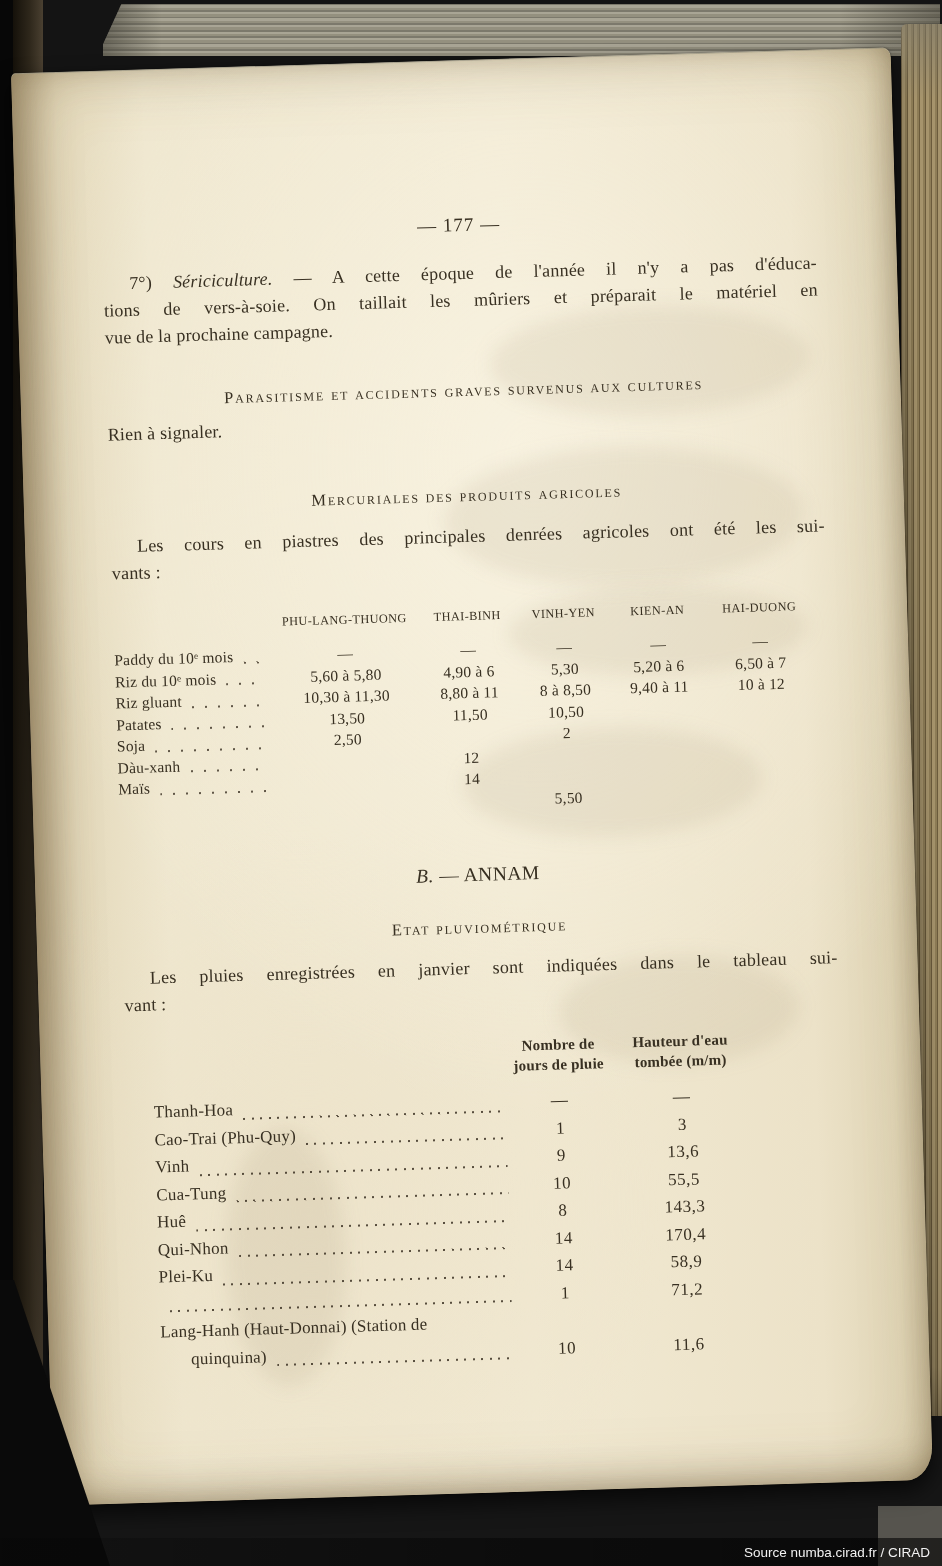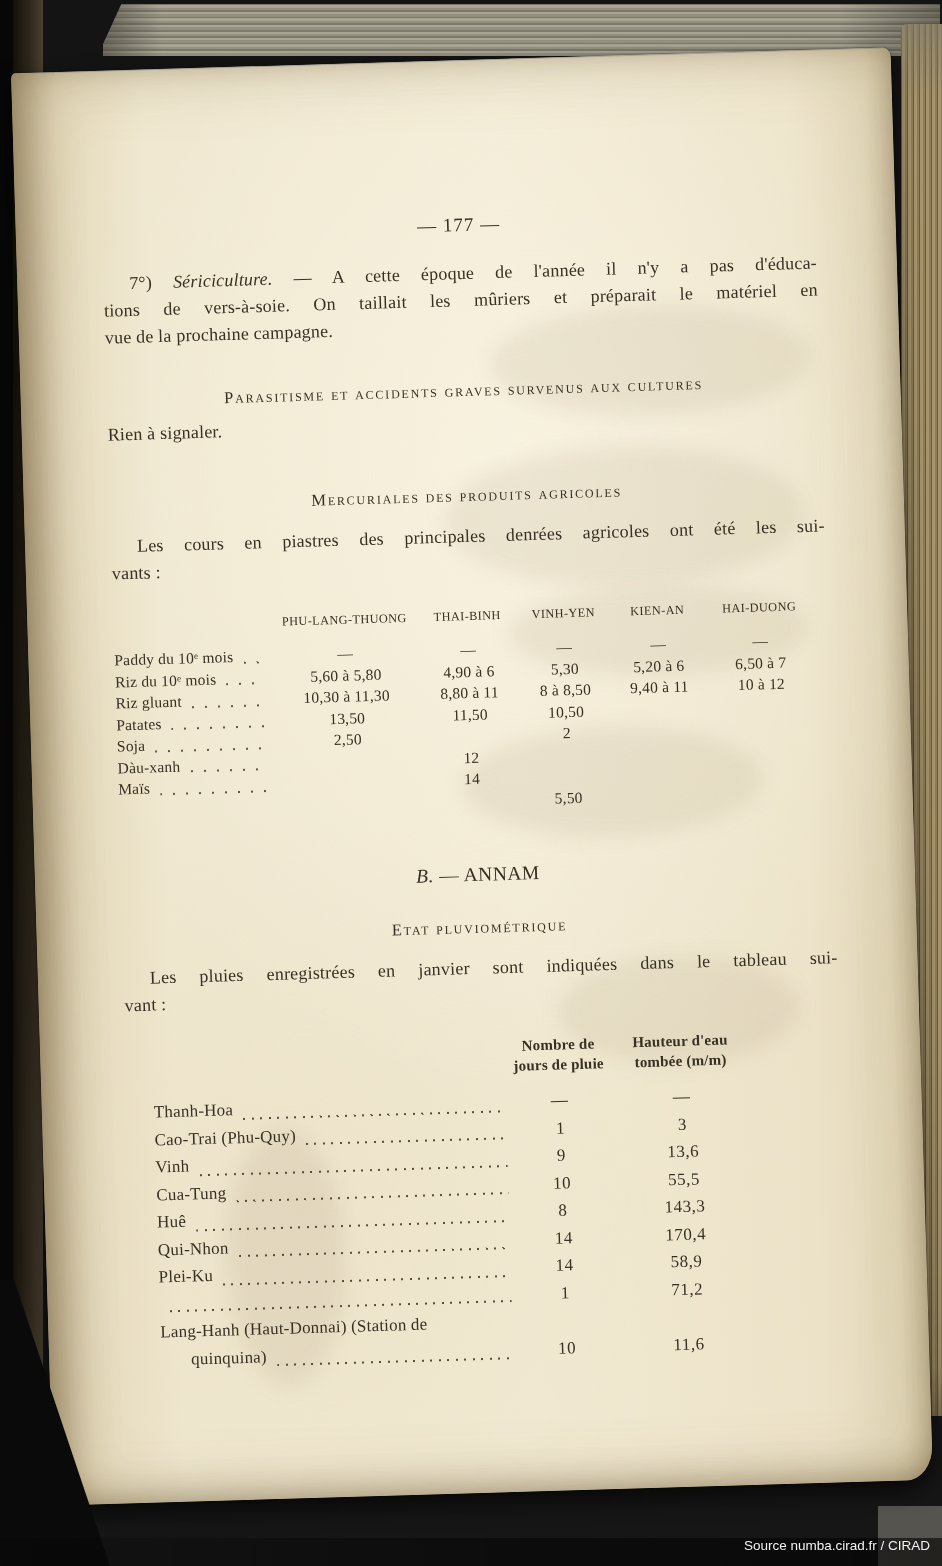--- a/index.html
+++ b/index.html
@@ -76,21 +76,21 @@
   .rt-row.label-only{grid-template-columns:1fr;}
   .rt-row.indent .rt-label{padding-left:30px;}
   .rt-label{display:flex;align-items:baseline;white-space:nowrap;}
   .dots-fine{flex:1;height:2px;margin:0 4px 4px 10px;align-self:flex-end;
     background:repeating-linear-gradient(90deg, rgba(60,50,36,.85) 0 2px, transparent 2px 8.5px);}
   .rt-cell{text-align:center;letter-spacing:.5px;white-space:nowrap;}
 
   
   .wm{position:absolute;left:0;right:0;bottom:0;height:28px;z-index:6;
     background:linear-gradient(90deg, rgba(0,0,0,.15), rgba(0,0,0,.45) 55%, rgba(0,0,0,.6));
-    display:flex;align-items:flex-start;justify-content:flex-end;padding-right:12px;box-sizing:border-box;
+    display:flex;align-items:center;justify-content:flex-end;padding-right:12px;box-sizing:border-box;
     font-family:"Liberation Sans",sans-serif;font-size:13.5px;color:#f2f2f2;}
 </style>
 </head>
 <body>
 
 <div class="scan">
 
   <div class="top-pages"></div>
   <div class="right-pages"></div>
   <div class="left-binding"></div>

